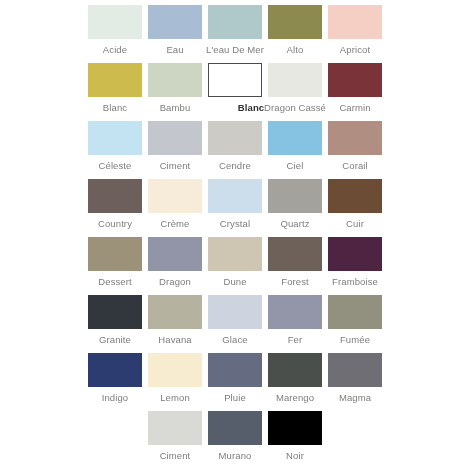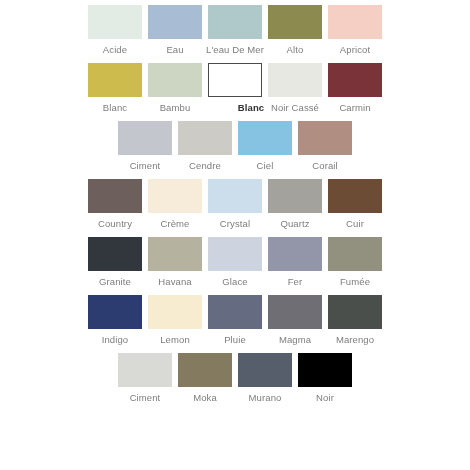--- a/index.html
+++ b/index.html
@@ -103,29 +103,33 @@
       <div class="swatch-cell">
         <div class="swatch-chip" style="background-color: rgb(204, 214, 195);"></div>
         <div class="swatch-label">Bambu</div>
       </div>
       <div class="swatch-cell">
         <div class="swatch-chip outlined" style="background-color: rgb(255, 255, 255);"></div>
         <div class="swatch-label emphasis">Blanc</div>
       </div>
       <div class="swatch-cell">
         <div class="swatch-chip" style="background-color: rgb(232, 232, 226);"></div>
-        <div class="swatch-label">Noir Cassé</div>
+        <div class="swatch-label">Dragon Cassé</div>
       </div>
       <div class="swatch-cell">
         <div class="swatch-chip" style="background-color: rgb(122, 51, 56);"></div>
         <div class="swatch-label">Carmin</div>
       </div>
     </div>
     <div class="palette-row">
       <div class="swatch-cell">
+        <div class="swatch-chip" style="background-color: rgb(195, 226, 242);"></div>
+        <div class="swatch-label">Céleste</div>
+      </div>
+      <div class="swatch-cell">
         <div class="swatch-chip" style="background-color: rgb(195, 198, 204);"></div>
         <div class="swatch-label">Ciment</div>
       </div>
       <div class="swatch-cell">
         <div class="swatch-chip" style="background-color: rgb(204, 203, 198);"></div>
         <div class="swatch-label">Cendre</div>
       </div>
       <div class="swatch-cell">
         <div class="swatch-chip" style="background-color: rgb(134, 194, 226);"></div>
         <div class="swatch-label">Ciel</div>
@@ -152,20 +156,42 @@
         <div class="swatch-chip" style="background-color: rgb(163, 162, 157);"></div>
         <div class="swatch-label">Quartz</div>
       </div>
       <div class="swatch-cell">
         <div class="swatch-chip" style="background-color: rgb(109, 76, 53);"></div>
         <div class="swatch-label">Cuir</div>
       </div>
     </div>
     <div class="palette-row">
       <div class="swatch-cell">
+        <div class="swatch-chip" style="background-color: rgb(156, 145, 121);"></div>
+        <div class="swatch-label">Dessert</div>
+      </div>
+      <div class="swatch-cell">
+        <div class="swatch-chip" style="background-color: rgb(146, 148, 168);"></div>
+        <div class="swatch-label">Dragon</div>
+      </div>
+      <div class="swatch-cell">
+        <div class="swatch-chip" style="background-color: rgb(206, 197, 178);"></div>
+        <div class="swatch-label">Dune</div>
+      </div>
+      <div class="swatch-cell">
+        <div class="swatch-chip" style="background-color: rgb(109, 97, 89);"></div>
+        <div class="swatch-label">Forest</div>
+      </div>
+      <div class="swatch-cell">
+        <div class="swatch-chip" style="background-color: rgb(79, 35, 66);"></div>
+        <div class="swatch-label">Framboise</div>
+      </div>
+    </div>
+    <div class="palette-row">
+      <div class="swatch-cell">
         <div class="swatch-chip" style="background-color: rgb(50, 54, 61);"></div>
         <div class="swatch-label">Granite</div>
       </div>
       <div class="swatch-cell">
         <div class="swatch-chip" style="background-color: rgb(181, 179, 160);"></div>
         <div class="swatch-label">Havana</div>
       </div>
       <div class="swatch-cell">
         <div class="swatch-chip" style="background-color: rgb(206, 211, 224);"></div>
         <div class="swatch-label">Glace</div>
@@ -186,38 +212,34 @@
       </div>
       <div class="swatch-cell">
         <div class="swatch-chip" style="background-color: rgb(247, 236, 208);"></div>
         <div class="swatch-label">Lemon</div>
       </div>
       <div class="swatch-cell">
         <div class="swatch-chip" style="background-color: rgb(101, 108, 130);"></div>
         <div class="swatch-label">Pluie</div>
       </div>
       <div class="swatch-cell">
+        <div class="swatch-chip" style="background-color: rgb(74, 79, 75);"></div>
+        <div class="swatch-label">Marengo</div>
+      </div>
+      <div class="swatch-cell">
         <div class="swatch-chip" style="background-color: rgb(110, 110, 116);"></div>
         <div class="swatch-label">Magma</div>
       </div>
-      <div class="swatch-cell">
-        <div class="swatch-chip" style="background-color: rgb(74, 79, 75);"></div>
-        <div class="swatch-label">Marengo</div>
-      </div>
     </div>
     <div class="palette-row">
       <div class="swatch-cell">
         <div class="swatch-chip" style="background-color: rgb(217, 217, 213);"></div>
         <div class="swatch-label">Ciment</div>
       </div>
       <div class="swatch-cell">
-        <div class="swatch-chip" style="background-color: rgb(132, 122, 96);"></div>
-        <div class="swatch-label">Moka</div>
-      </div>
-      <div class="swatch-cell">
         <div class="swatch-chip" style="background-color: rgb(86, 93, 107);"></div>
         <div class="swatch-label">Murano</div>
       </div>
       <div class="swatch-cell">
         <div class="swatch-chip" style="background-color: rgb(0, 0, 0);"></div>
         <div class="swatch-label">Noir</div>
       </div>
     </div>
   </div>
 

